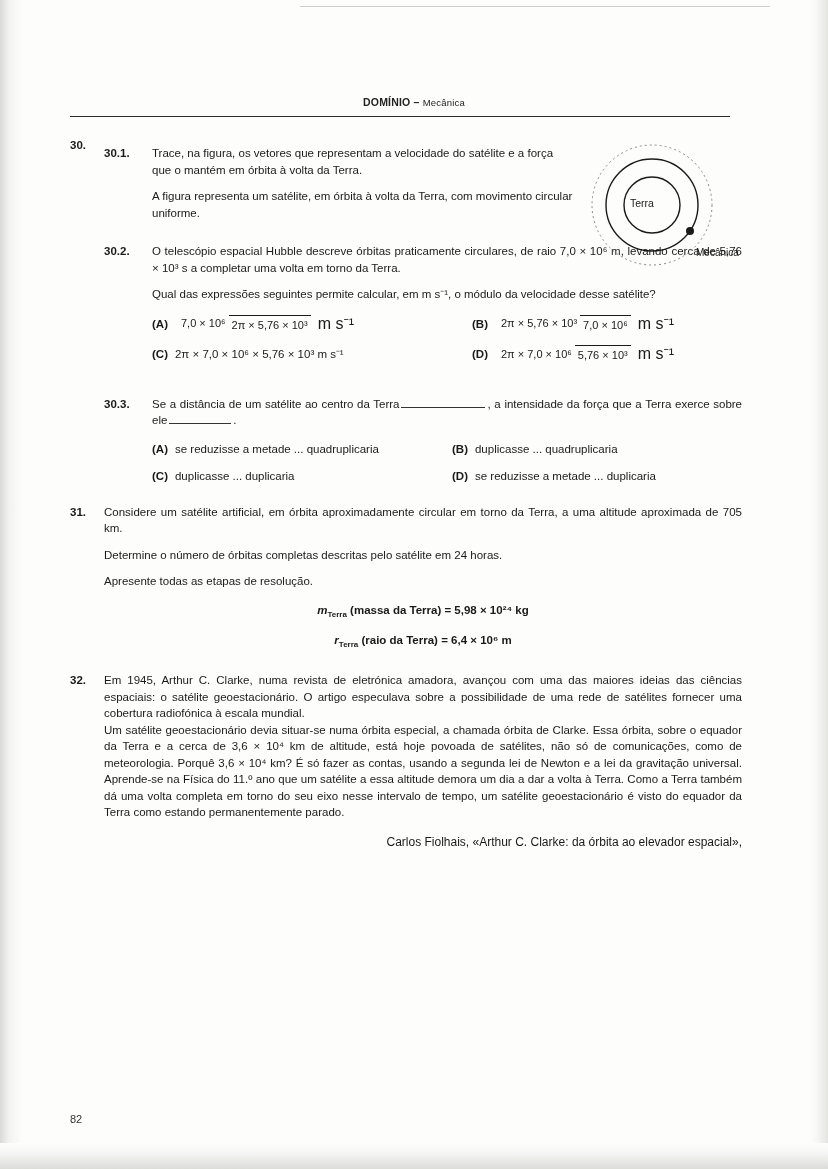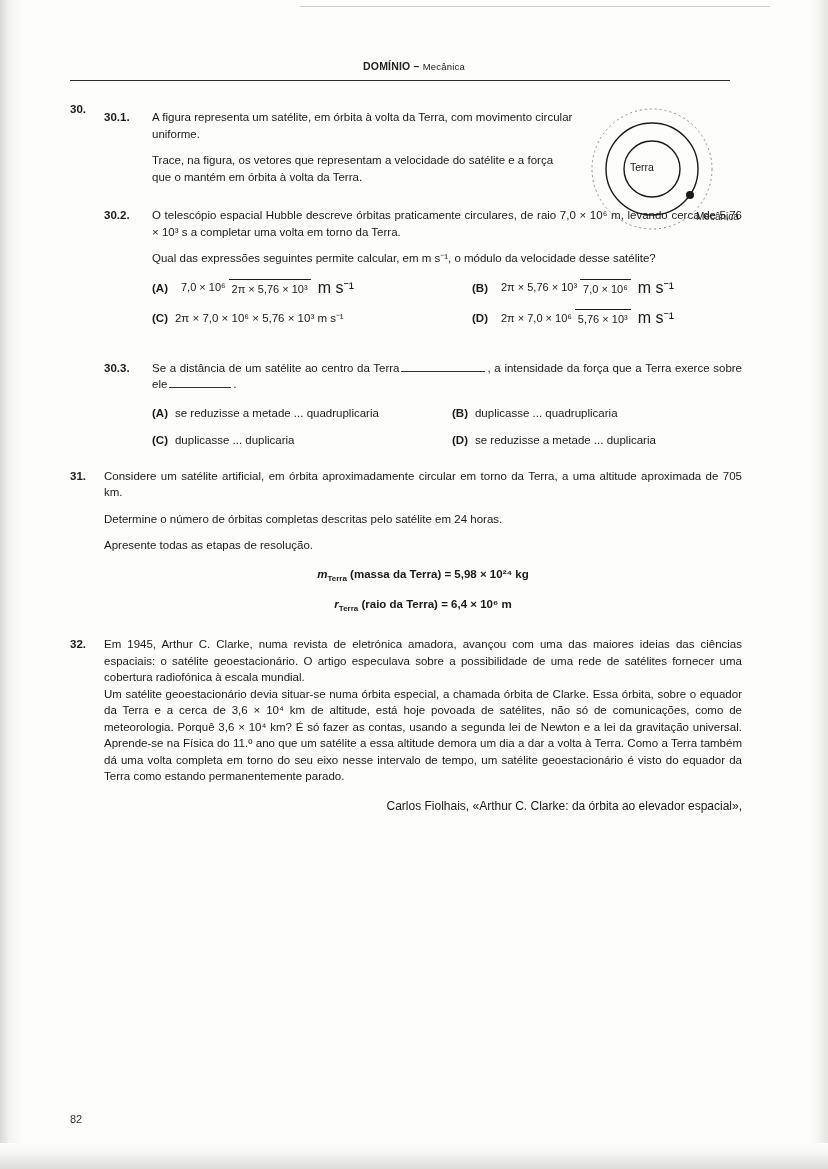--- a/index.html
+++ b/index.html
@@ -51,21 +51,21 @@
     position: absolute;
     left: 48px;
     top: 0;
     width: 732px;
     height: 1169px;
   }
   .runhead {
     text-align: center;
     font-size: 10.5px;
     letter-spacing: 0.2px;
-    padding-top: 60px;
+    padding-top: 96px;
     color: #222;
   }
   .runhead .dom { font-weight: bold; font-size: 10.5px; }
   .runhead .sub { font-size: 9.5px; }
   .rule {
     margin-top: 8px;
     margin-left: 22px;
     width: 660px;
     height: 1px;
     background: #2b2b2b;
@@ -240,22 +240,22 @@
         <div class="fig-label-sat">Mecânica</div>
       </div>
 
       <div class="q">
         <div class="q-num">30.</div>
         <div class="q-body" style="width:470px; flex:0 0 470px;">
 
           <div class="sub-q">
             <div class="sub-num">30.1.</div>
             <div class="sub-body">
+              <p class="para">Trace, na figura, os vetores que representam a velocidade do satélite e a força que o mantém em órbita à volta da Terra.</p>
               <p class="para">A figura representa um satélite, em órbita à volta da Terra, com movimento circular uniforme.</p>
-              <p class="para">Trace, na figura, os vetores que representam a velocidade do satélite e a força que o mantém em órbita à volta da Terra.</p>
             </div>
           </div>
         </div>
       </div>
 
       <div class="spacer-12"></div>
 
       <div class="sub-q" style="margin-left:34px; width:638px;">
         <div class="sub-num">30.2.</div>
         <div class="sub-body">

